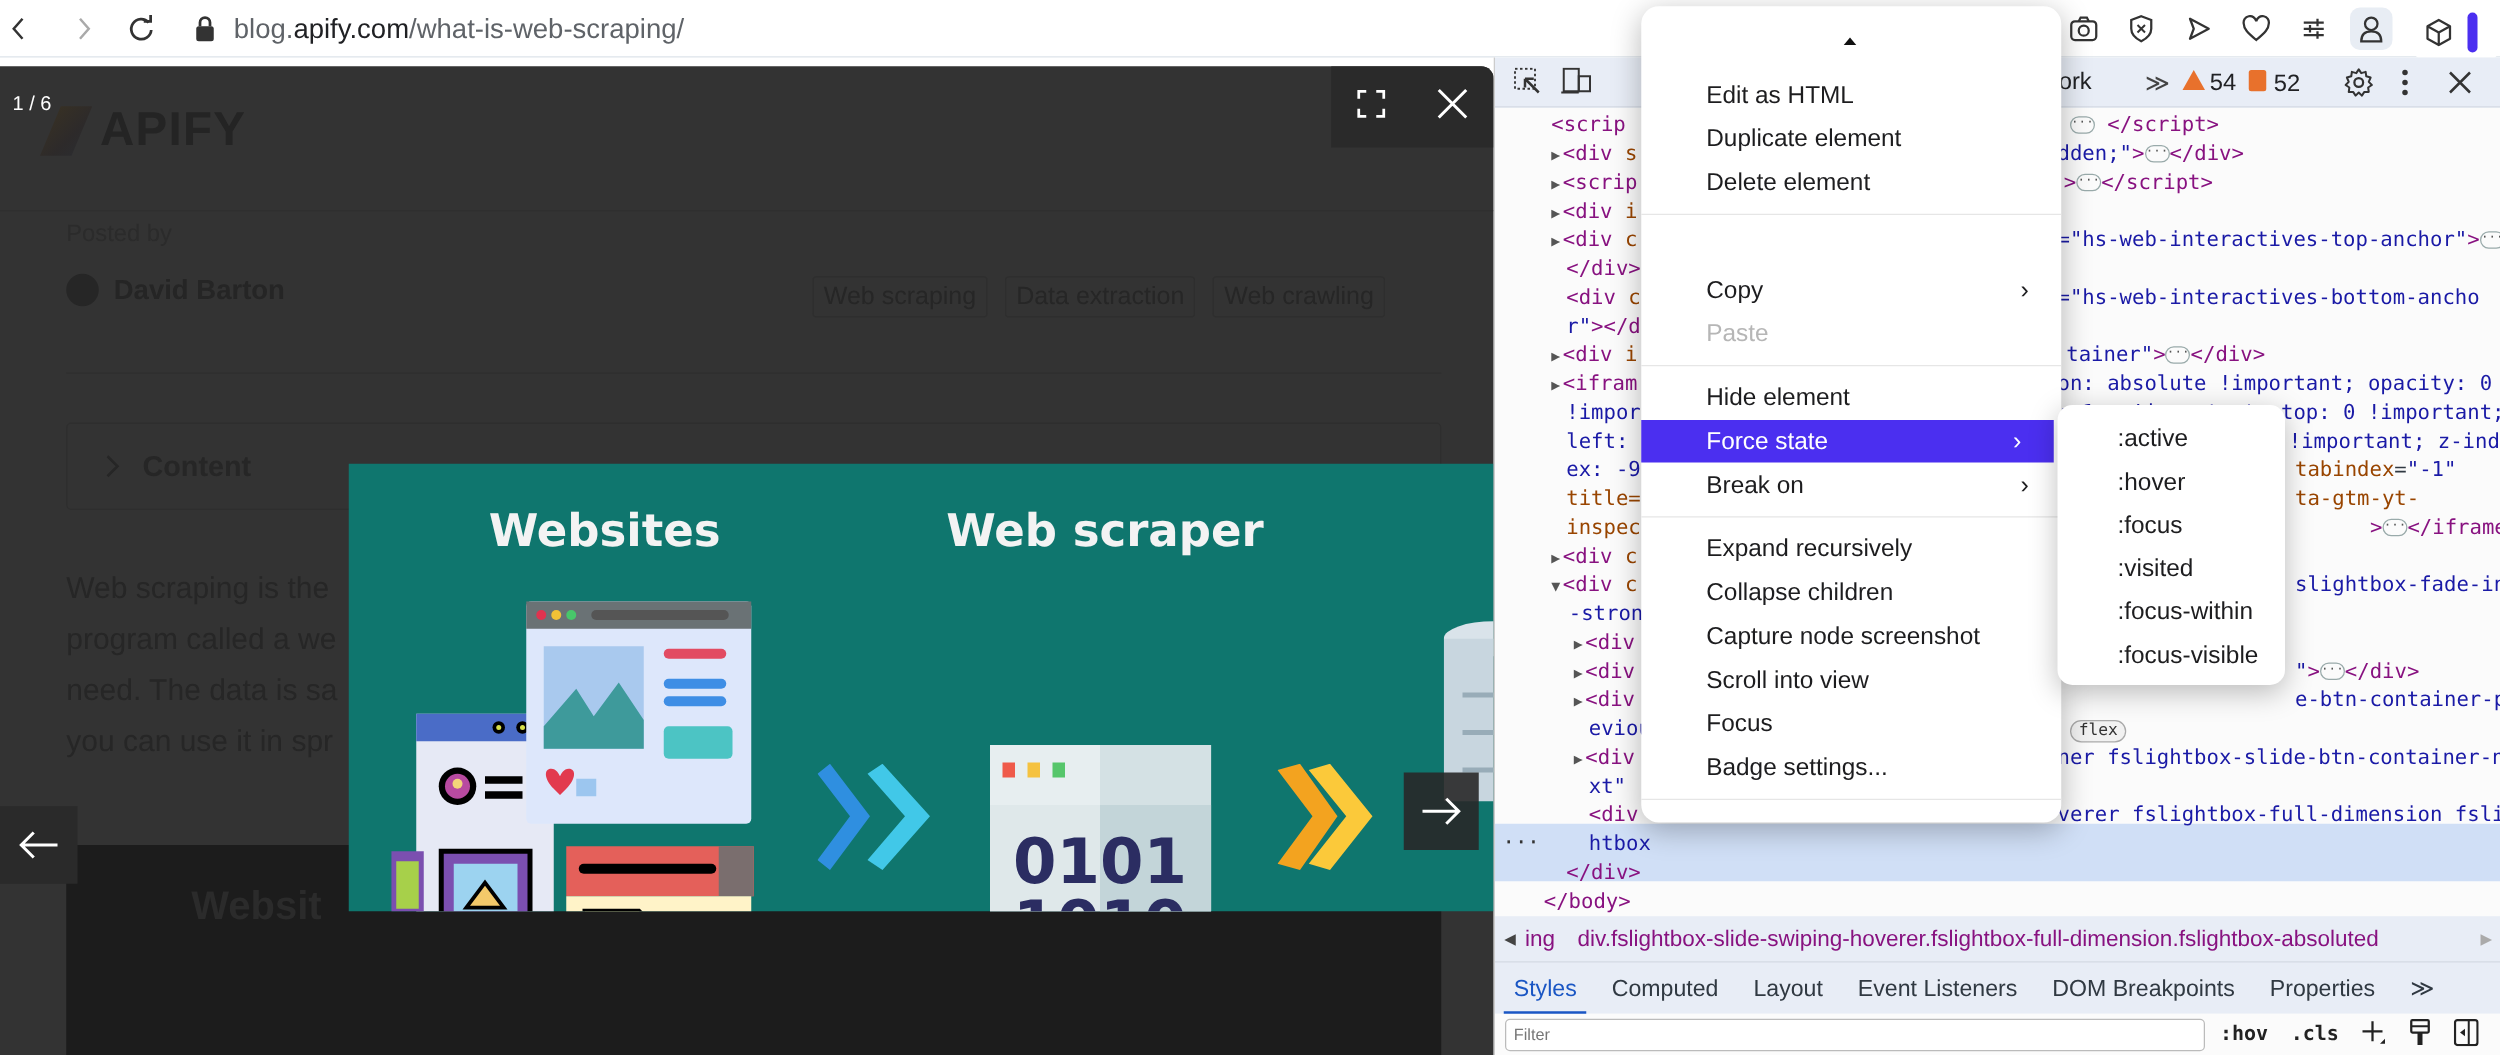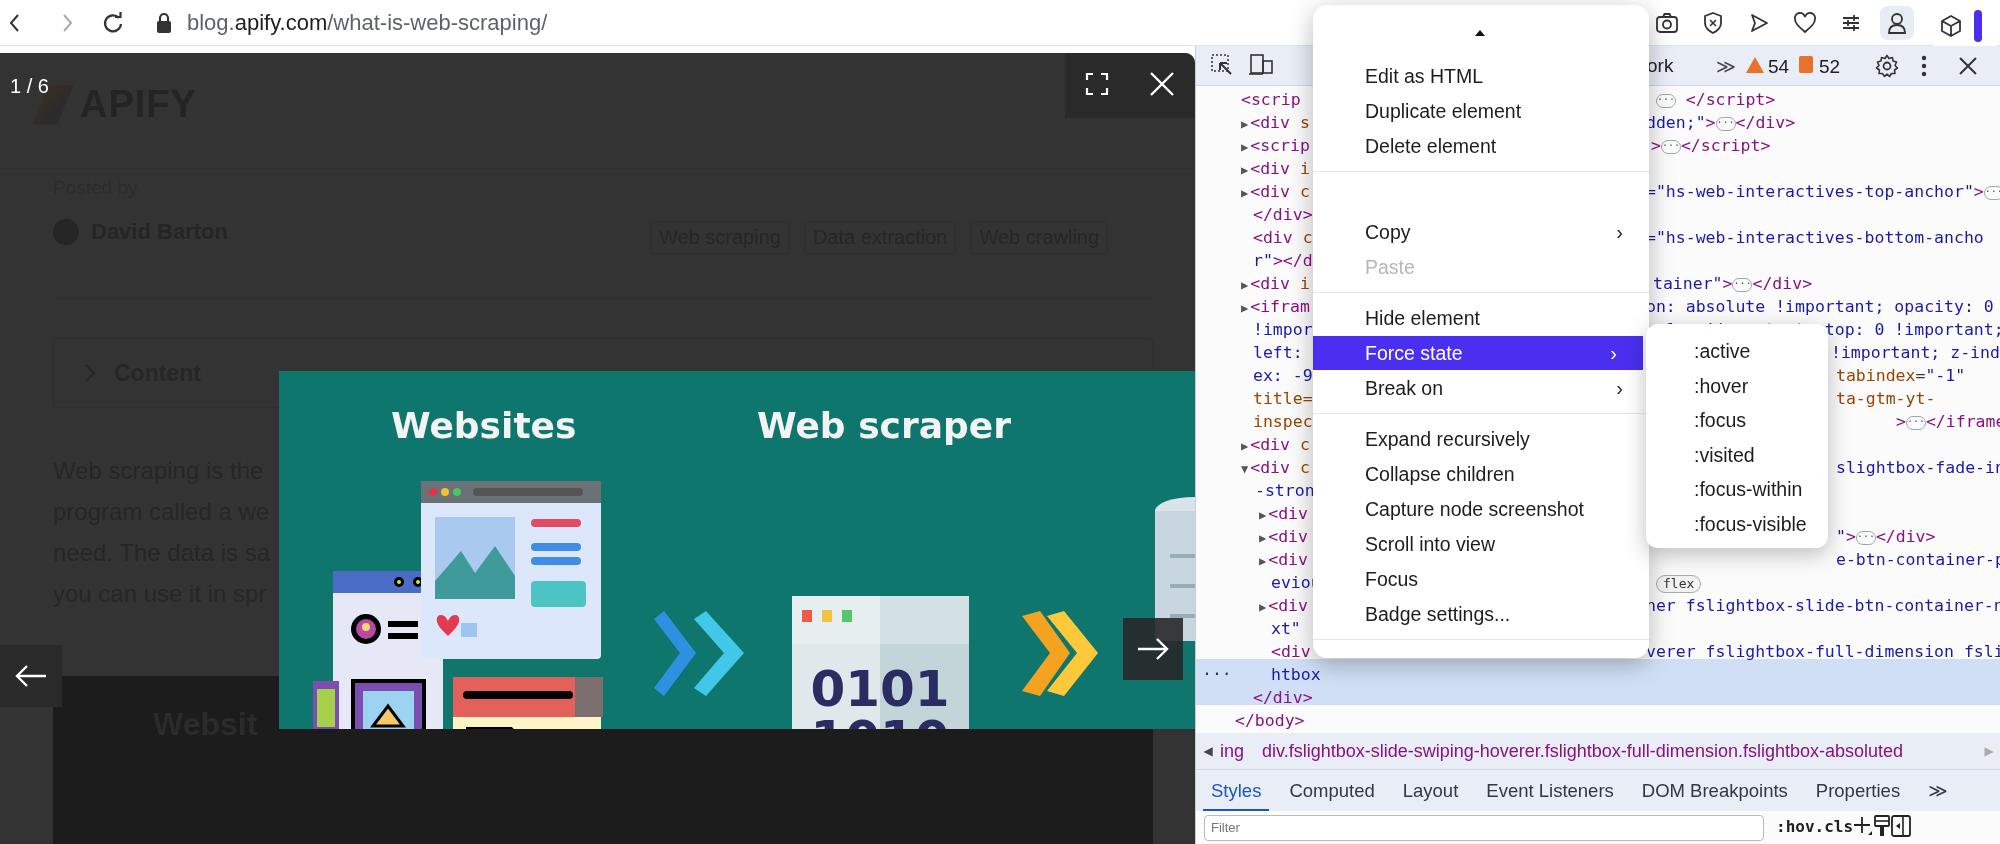--- a/index.html
+++ b/index.html
@@ -29,21 +29,21 @@
   .author .name { font-size: 22px; font-weight: bold; color: #252525; }
   .tags { position: absolute; left: 650px; top: 168px; display: flex; gap: 14px; }
   .tag { padding: 4px 8px; font-size: 20px; color: #262626; border: 1px solid #2e2e2e; border-radius: 3px; }
   .hr1 { position: absolute; left: 0; top: 115px; width: 1195px; height: 1px; background: #2f2f2f; }
   .hr2 { position: absolute; left: 53px; top: 245px; width: 1100px; height: 1px; background: #2f2f2f; }
   .toc { position: absolute; left: 53px; top: 285px; width: 1100px; height: 70px; border: 1px solid #2e2e2e; border-radius: 4px; display: flex; align-items: center; padding-left: 30px; gap: 18px; font-size: 23px; font-weight: bold; color: #262626; }
   .para { position: absolute; left: 53px; top: 397px; width: 1100px; font-size: 24px; line-height: 41px; color: #262626; }
   .dark-card { position: absolute; left: 53px; top: 623px; width: 1100px; height: 200px; background: #1c1c1c; border-radius: 4px; }
   .dark-card .t { position: absolute; left: 100px; top: 30px; font-size: 32px; font-weight: bold; color: #2b2b2b; }
 
-  .counter { position: absolute; left: 10px; top: 22px; font-size: 20px; color: #fff; }
+  .counter { position: absolute; left: 10px; top: 22px; font-size: 16px; color: #fff; }
   .lb-ctrls { position: absolute; left: 1065px; top: 0; width: 130px; height: 65px; background: #2a2a2a; display: flex; align-items: center; justify-content: space-around; }
   .nav-btn { position: absolute; width: 62px; height: 62px; background: #2a2a2a; display: flex; align-items: center; justify-content: center; }
 
   .slide { position: absolute; left: 279px; top: 318px; width: 916px; height: 358px; background: #0f766e; overflow: hidden; }
   .slide .h { position: absolute; top: 34px; font-size: 36px; font-weight: bold; color: #f3f3f3; font-family: "DejaVu Sans", sans-serif; }
 
   
   .devtools { position: absolute; left: 1195px; top: 46px; width: 805px; height: 798px; background: #fbfbfb; border-left: 1px solid #ccc; font-family: "DejaVu Sans Mono", monospace; }
   .dt-top { position: absolute; left: 0; top: 0; width: 805px; height: 40px; background: #e8edf6; border-bottom: 1px solid #d3d9e3; }
   .dt-top .ic { position: absolute; top: 8px; }
@@ -66,21 +66,21 @@
   .crumbs .arrow { width: 24px; text-align: center; color: #444; font-size: 12px; }
   .crumbs .cur { color: #881280; margin-left: 18px; }
   .crumbs .prev { color: #881280; }
 
   .stabs { position: absolute; left: 0; top: 723px; width: 805px; height: 42px; background: #e8edf6; display: flex; align-items: center; gap: 28px; padding-left: 15px; font-family: "Liberation Sans", sans-serif; font-size: 18.5px; color: #303942; border-top: 1px solid #d3d9e3; }
   .stabs .st { position: relative; height: 42px; line-height: 42px; }
   .stabs .st.active { color: #1a56c4; }
   .stabs .st.active::after { content: ""; position: absolute; left: -8px; right: -8px; bottom: 0; height: 3px; background: #1a56c4; }
   .filterbar { position: absolute; left: 0; top: 765px; width: 805px; height: 33px; background: #fbfbfb; }
   .filter { position: absolute; left: 8px; top: 4px; width: 560px; height: 26px; border: 1px solid #bbb; border-radius: 4px; background: #fff; font-family: "Liberation Sans", sans-serif; font-size: 13px; color: #777; padding-left: 6px; line-height: 24px; }
-  .ftools { position: absolute; left: 580px; top: 4px; display: flex; align-items: center; font-family: "DejaVu Sans Mono", monospace; font-size: 16px; font-weight: bold; color: #222; }
+  .ftools { position: absolute; left: 580px; top: 4px; display: flex; gap: 18px; align-items: center; font-family: "DejaVu Sans Mono", monospace; font-size: 16px; font-weight: bold; color: #222; }
 
   
   .ctx { position: absolute; left: 1313px; top: 5px; width: 336px; height: 653px; background: #fff; border-radius: 14px; box-shadow: 0 6px 24px rgba(0,0,0,0.28); font-family: "Liberation Sans", sans-serif; font-size: 19.5px; color: #1d1d1f; }
   .ctx .scroll-up { position: absolute; left: 162px; top: 25px; width: 0; height: 0; border-left: 5px solid transparent; border-right: 5px solid transparent; border-bottom: 6px solid #111; }
   .ctx .it { position: absolute; left: 0; width: 336px; height: 34px; line-height: 34px; padding-left: 52px; }
   .ctx .it.disabled { color: #b6b6b6; }
   .ctx .it.hl { background: #4b2ff0; color: #fff; width: 330px; }
   .ctx .it .chev { position: absolute; right: 26px; top: 0; font-size: 20px; }
   .ctx .sep { position: absolute; left: 0; width: 336px; height: 1px; background: #e6e6e6; }
 

